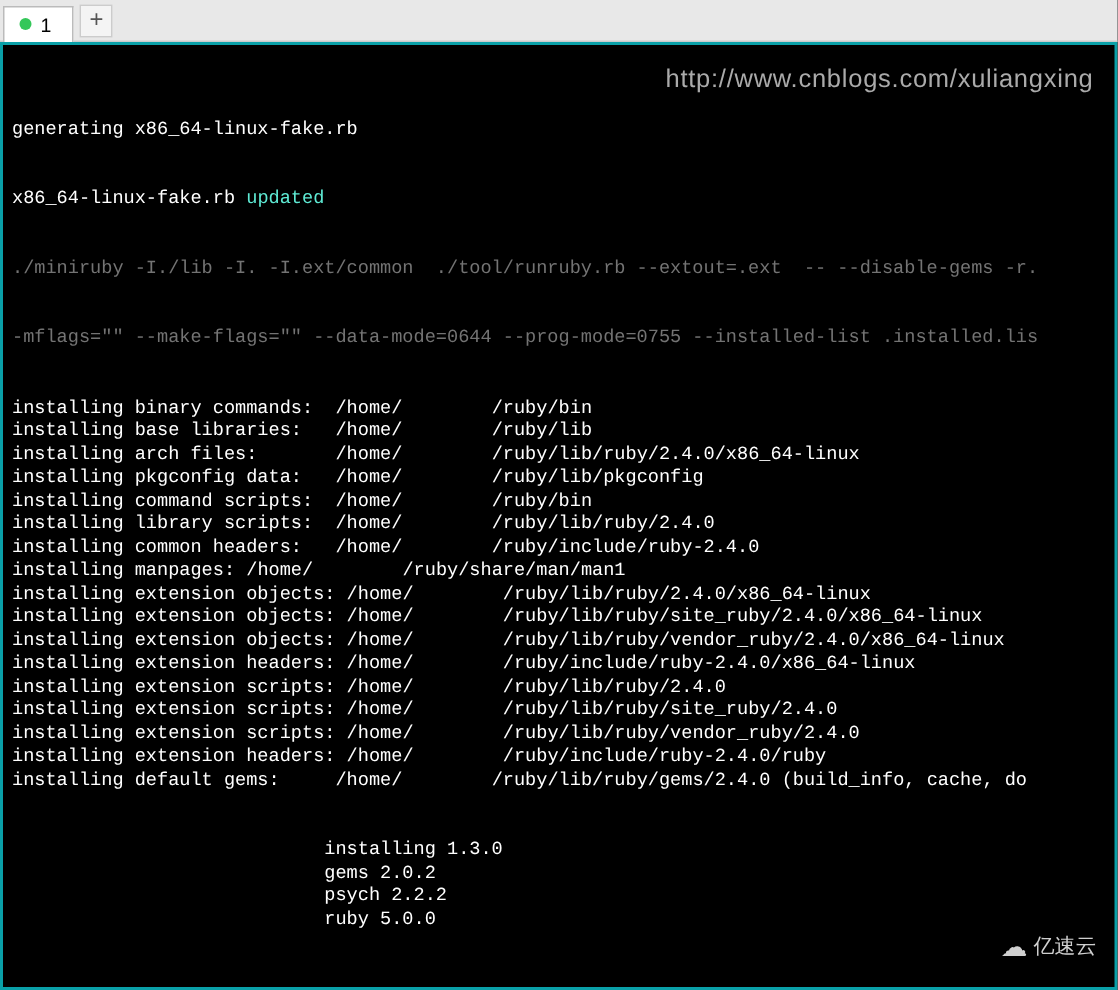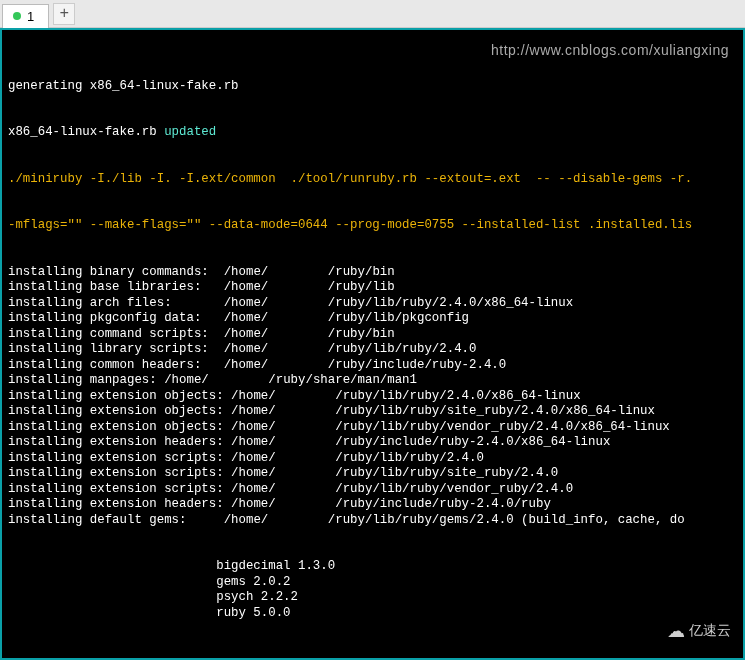--- a/index.html
+++ b/index.html
@@ -50,23 +50,23 @@
       border: 2px solid #0aa0a8;
       border-top-width: 2px;
       height: calc(100% - 28px);
       position: relative;
       color: #fff;
       padding: 2px 6px;
       white-space: pre;
       line-height: 1.25;
       overflow: hidden;
     }
-    .green { color: #eab308; }
+    .green { color: #737373; }
     .red { color: #5eead4; }
-    .faded { color: #aaa; font-family: Arial, sans-serif; font-size: 14px; position: absolute; top: 12px; right: 14px; letter-spacing: 0.5px; }
+    .faded { color: #aaa; font-family: Arial, sans-serif; font-size: 17px; position: absolute; top: 12px; right: 14px; letter-spacing: 0.5px; }
     .redacted {
       background: #000; color: #000; display: inline-block;
     }
     .watermark {
       position: absolute;
       right: 12px;
       bottom: 16px;
       color: #cfcfcf;
       font-family: Arial, sans-serif;
       font-size: 14px;
@@ -92,21 +92,21 @@
   </div>
 </div>
 
 <div class="terminal-wrap">
   <span class="faded">http://www.cnblogs.com/xuliangxing</span>
   <span class="line">generating x86_64-linux-fake.rb</span>
   <span class="line"><span>x86_64-linux-fake.rb </span><span class="red">updated</span></span>
   <span class="line green">./miniruby -I./lib -I. -I.ext/common  ./tool/runruby.rb --extout=.ext  -- --disable-gems -r.</span>
   <span class="line green">-mflags="" --make-flags="" --data-mode=0644 --prog-mode=0755 --installed-list .installed.lis</span>
   <div id="install-lines"><span class="line"><span>installing binary commands:  </span><span>/home/</span><span class="redacted">xxxxxxxx</span><span>/ruby/bin</span></span><span class="line"><span>installing base libraries:   </span><span>/home/</span><span class="redacted">xxxxxxxx</span><span>/ruby/lib</span></span><span class="line"><span>installing arch files:       </span><span>/home/</span><span class="redacted">xxxxxxxx</span><span>/ruby/lib/ruby/2.4.0/x86_64-linux</span></span><span class="line"><span>installing pkgconfig data:   </span><span>/home/</span><span class="redacted">xxxxxxxx</span><span>/ruby/lib/pkgconfig</span></span><span class="line"><span>installing command scripts:  </span><span>/home/</span><span class="redacted">xxxxxxxx</span><span>/ruby/bin</span></span><span class="line"><span>installing library scripts:  </span><span>/home/</span><span class="redacted">xxxxxxxx</span><span>/ruby/lib/ruby/2.4.0</span></span><span class="line"><span>installing common headers:   </span><span>/home/</span><span class="redacted">xxxxxxxx</span><span>/ruby/include/ruby-2.4.0</span></span><span class="line"><span>installing manpages: </span><span>/home/</span><span class="redacted">xxxxxxxx</span><span>/ruby/share/man/man1</span></span><span class="line"><span>installing extension objects:</span><span> /home/</span><span class="redacted">xxxxxxxx</span><span>/ruby/lib/ruby/2.4.0/x86_64-linux</span></span><span class="line"><span>installing extension objects:</span><span> /home/</span><span class="redacted">xxxxxxxx</span><span>/ruby/lib/ruby/site_ruby/2.4.0/x86_64-linux</span></span><span class="line"><span>installing extension objects:</span><span> /home/</span><span class="redacted">xxxxxxxx</span><span>/ruby/lib/ruby/vendor_ruby/2.4.0/x86_64-linux</span></span><span class="line"><span>installing extension headers:</span><span> /home/</span><span class="redacted">xxxxxxxx</span><span>/ruby/include/ruby-2.4.0/x86_64-linux</span></span><span class="line"><span>installing extension scripts:</span><span> /home/</span><span class="redacted">xxxxxxxx</span><span>/ruby/lib/ruby/2.4.0</span></span><span class="line"><span>installing extension scripts:</span><span> /home/</span><span class="redacted">xxxxxxxx</span><span>/ruby/lib/ruby/site_ruby/2.4.0</span></span><span class="line"><span>installing extension scripts:</span><span> /home/</span><span class="redacted">xxxxxxxx</span><span>/ruby/lib/ruby/vendor_ruby/2.4.0</span></span><span class="line"><span>installing extension headers:</span><span> /home/</span><span class="redacted">xxxxxxxx</span><span>/ruby/include/ruby-2.4.0/ruby</span></span><span class="line"><span>installing default gems:     </span><span>/home/</span><span class="redacted">xxxxxxxx</span><span>/ruby/lib/ruby/gems/2.4.0 (build_info, cache, do</span></span></div>
-  <div id="default-gems"><span class="line">                            bigdecimal 1.3.0</span><span class="line">                            gems 2.0.2</span><span class="line">                            psych 2.2.2</span><span class="line">                            ruby 5.0.0</span></div>
+  <div id="default-gems"><span class="line">                            installing 1.3.0</span><span class="line">                            gems 2.0.2</span><span class="line">                            psych 2.2.2</span><span class="line">                            ruby 5.0.0</span></div>
   
   
   
   
   <div class="watermark">
     <span class="cloud-icon">☁</span>
     <span>亿速云</span>
   </div>
 </div>
 

